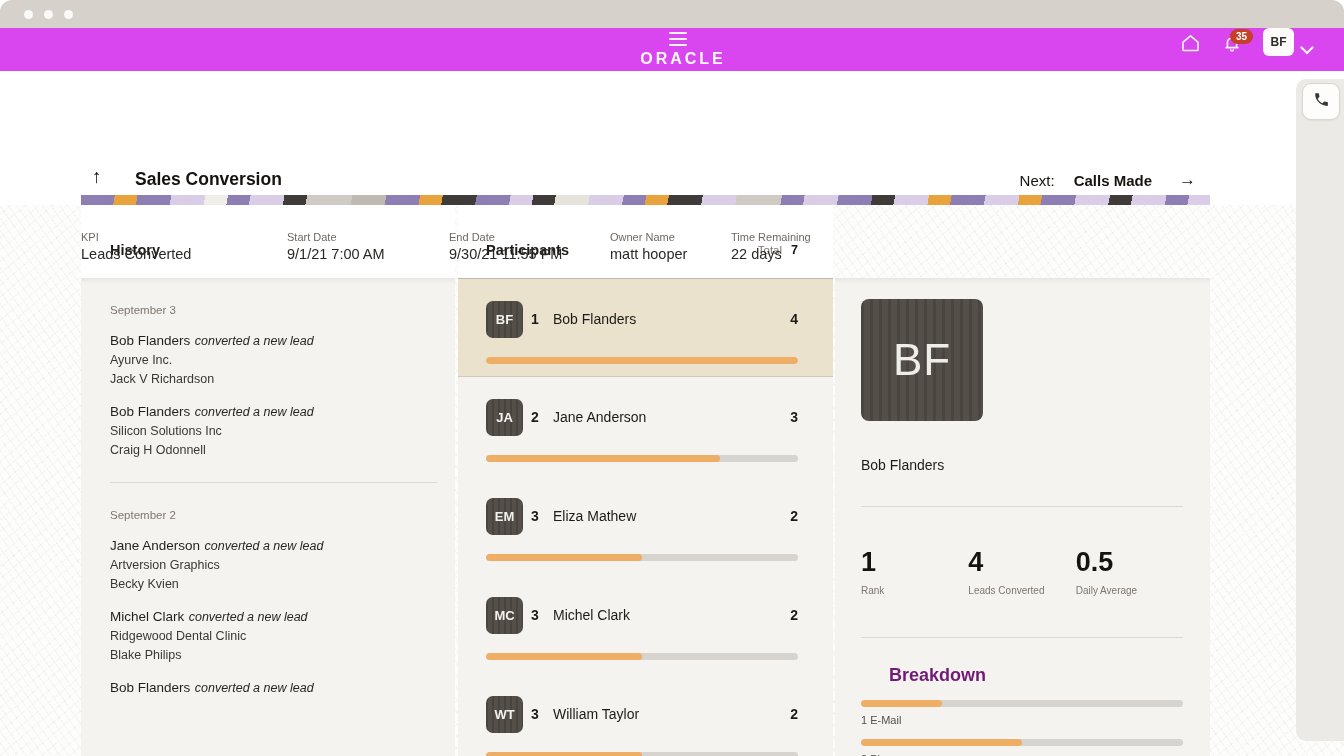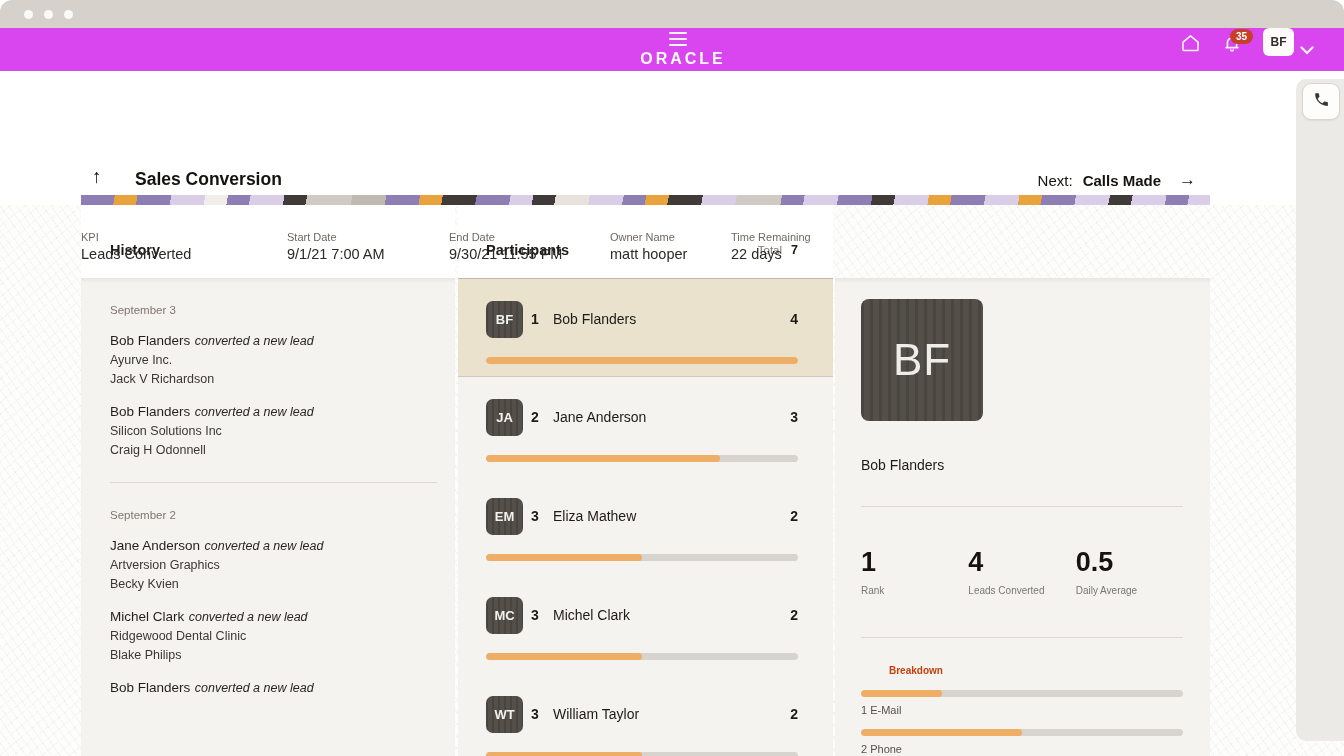--- a/index.html
+++ b/index.html
@@ -41,21 +41,21 @@
   .avatar-chip {
     width:31px; height:28px; background:#fcfbfa; border-radius:6px; margin-left:14px;
     display:flex; align-items:center; justify-content:center;
     font-size:12px; font-weight:bold; color:#312d2a; cursor:pointer;
   }
   .nav-caret { margin-left:6px; margin-right:4px; cursor:pointer; display:flex; align-items:center; }
   
   .title-band { position:absolute; top:71px; left:0; right:0; height:134px; background:#ffffff; z-index:2; }
   .up-btn { position:absolute; left:92px; top:95px; font-size:19px; color:#16130f; font-weight:bold; cursor:pointer; background:none; border:none; }
   .page-title { position:absolute; left:135px; top:98px; font-size:17.5px; font-weight:bold; color:#16130f;text-align:center; }
-  .next-nav { position:absolute; right:148px; top:99px; font-size:15px; color:#16130f; cursor:pointer; display:flex; align-items:center; gap:10px; }
+  .next-nav { position:absolute; right:148px; top:99px; font-size:15px; color:#16130f; cursor:pointer; display:flex; align-items:center; gap:19px; }
   .next-nav .next-strong { font-weight:bold; }
   .next-arrow { font-size:17px; margin-left:8px; }
   .kpi-row { position:absolute; top:160px; left:81px; display:flex; }
   .kpi-item { }
   .kpi-label { font-size:11px; color:#6e6862; }
   .kpi-value { font-size:14.5px; color:#2b2926; margin-top:3px; }
   .kpi-w1{ width:206px; } .kpi-w2{ width:162px; } .kpi-w3{ width:161px; } .kpi-w4{ width:121px; } .kpi-w5{ width:130px; }
   
   .kpi-banner {
     position:absolute; top:195px; left:81px; width:1129px; height:10px; z-index:2;
@@ -121,21 +121,21 @@
     color:#efedea; font-size:44px; font-weight:300; letter-spacing:1px;
     display:flex; align-items:center; justify-content:center;
   }
   .s-name { margin-top:36px; font-size:14px; color:#1d1b18; }
   .s-divider { border-top:1px solid #dcd9d4; margin-top:33px; }
   .s-stats { display:flex; margin-top:40px; }
   .s-stat { width:117px; }
   .s-stat-value { font-size:27px; font-weight:bold; color:#16130f; }
   .s-stat-label { font-size:10px; color:#7d766f; margin-top:7px; }
   .s-divider2 { border-top:1px solid #dcd9d4; margin-top:41px; }
-  .s-breakdown-title { margin-top:27px; font-size:10px; font-weight:bold; color:#c2410c;padding-left:28px; }
+  .s-breakdown-title { margin-top:27px; font-size:18px; font-weight:bold; color:#701a75;padding-left:28px; }
   .b-item { margin-top:14px; }
   .b-item + .b-item { margin-top:13px; }
   .b-bar { height:7px; border-radius:4px; background:#d7d4d0; overflow:hidden; }
   .b-fill { height:100%; border-radius:4px; background:#efae65; }
   .b-label { font-size:11px; color:#55504b; margin-top:7px; }
   
   .right-rail {
     position:absolute; right:0; top:79px; height:662px; width:48px;
     background:#eceae6; border-radius:10px 0 0 10px; z-index:3;
   }

